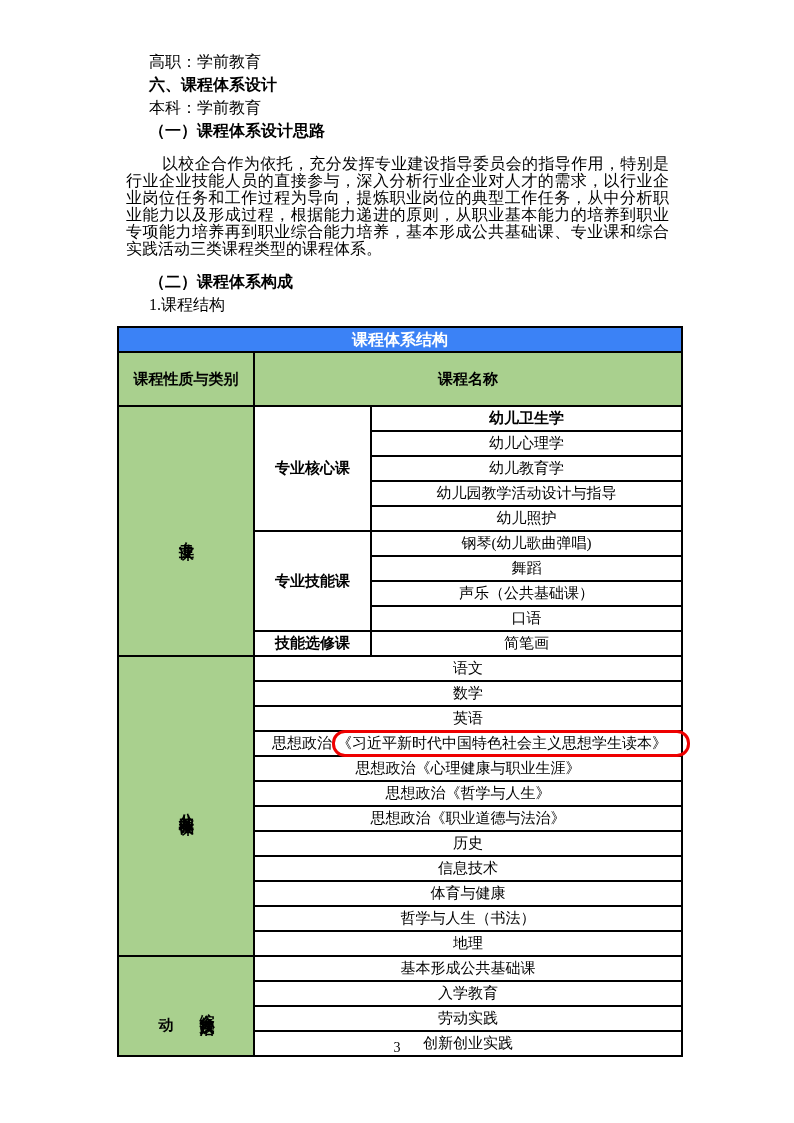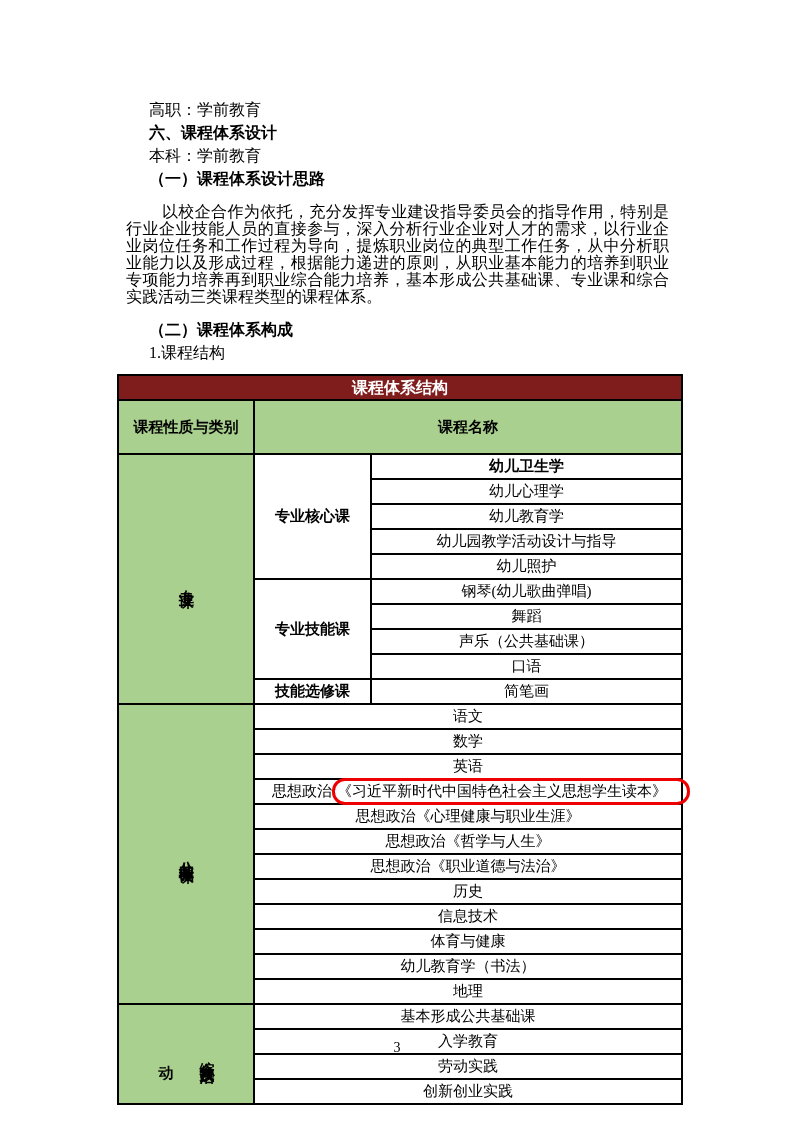--- a/index.html
+++ b/index.html
@@ -5,21 +5,21 @@
   html,body{margin:0;padding:0;}
   body{
     width:794px;height:1123px;
     background:#ffffff;
     font-family:"Liberation Serif","DejaVu Serif",serif;
     color:#000;
     position:relative;
     overflow:hidden;
   }
   .content{
-    padding:98px 112px 0 113px;
+    padding:50px 112px 0 113px;
     font-size:16px;
     line-height:23px;
   }
   .line{white-space:nowrap;}
   .ind{padding-left:36px;}
   .bold{font-weight:bold;}
   .para{
     margin:13px;
     text-indent:36px;
     text-align:justify;
@@ -35,21 +35,21 @@
   }
   table.curr th, table.curr td{
     border:2px solid #000;
     padding:0;
     text-align:center;
     vertical-align:middle;
     overflow:visible;
     white-space:nowrap;
   }
   tr.title-row th{
-    background:#7f1d1d;
+    background:#3b82f6;
     color:#ffffff;
     font-weight:bold;
     height:21px;
     font-size:16px;
   }
   tr.head-row td{
     background:#a9d08e;
     font-weight:bold;
     height:52px;
     font-size:15px;
@@ -185,21 +185,21 @@
     <tr class="crow">
           <td colspan="2">历史</td>
         </tr>
     <tr class="crow">
           <td colspan="2">信息技术</td>
         </tr>
     <tr class="crow">
           <td colspan="2">体育与健康</td>
         </tr>
     <tr class="crow">
-          <td colspan="2">幼儿教育学（书法）</td>
+          <td colspan="2">哲学与人生（书法）</td>
         </tr>
     <tr class="crow">
           <td colspan="2">地理</td>
         </tr>
 
     <tr class="crow">
       <td class="cat" rowspan="4">
         <span class="practice-wrap">
           <span class="vert">动</span>
           <span class="vert">综合实践活</span>

